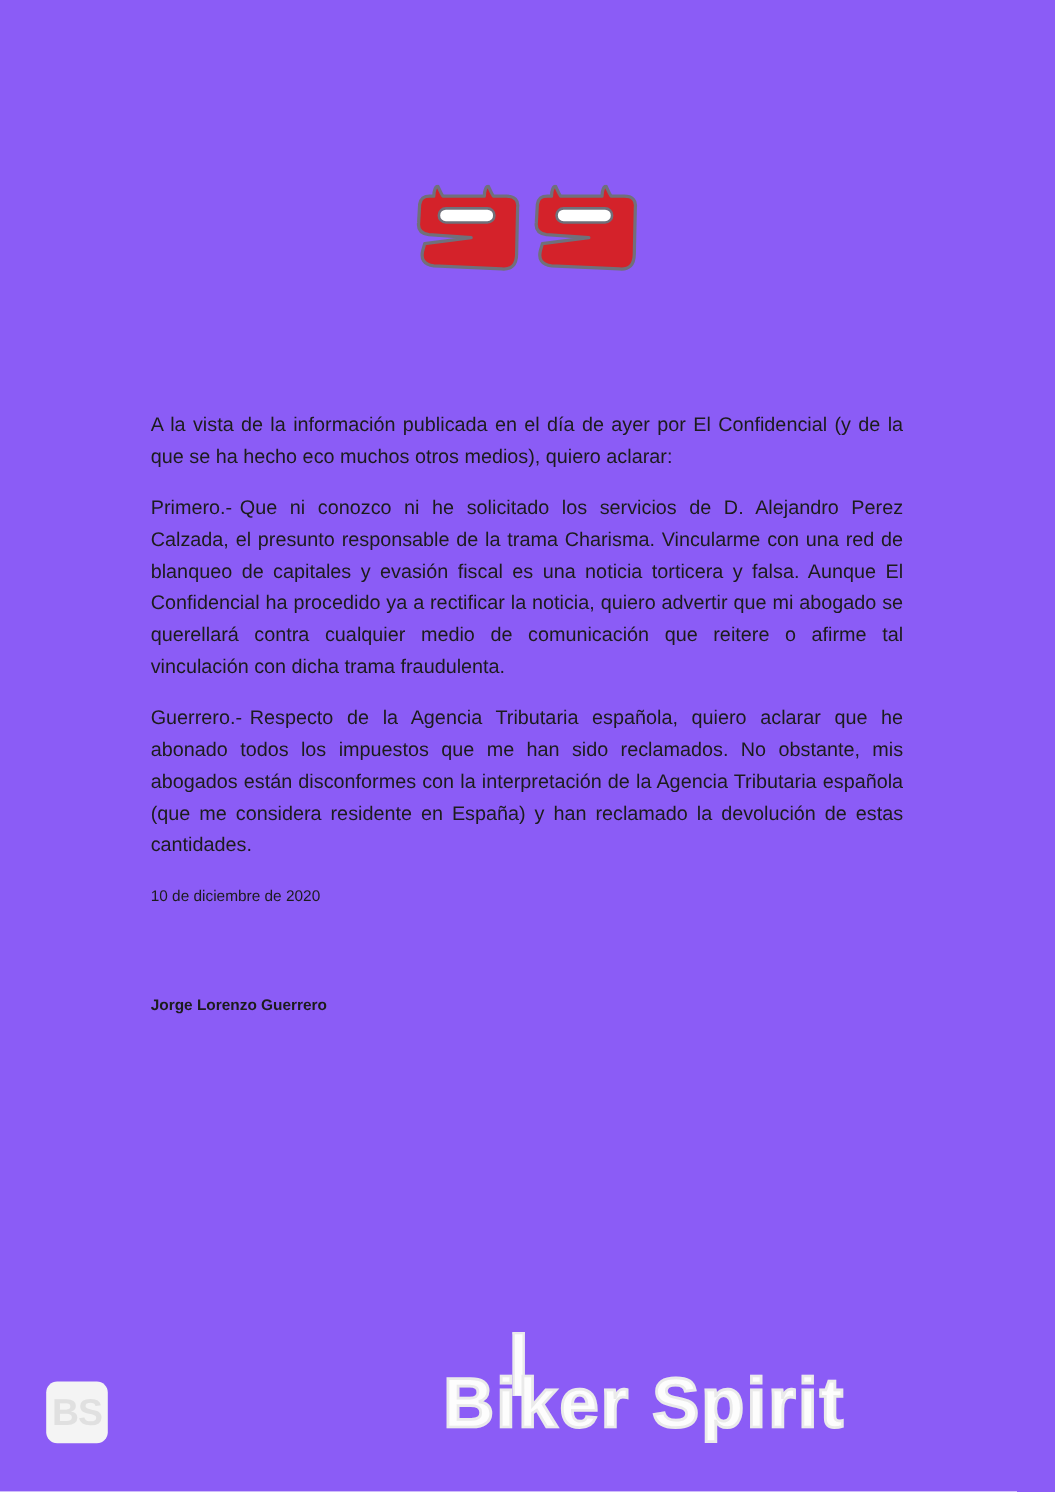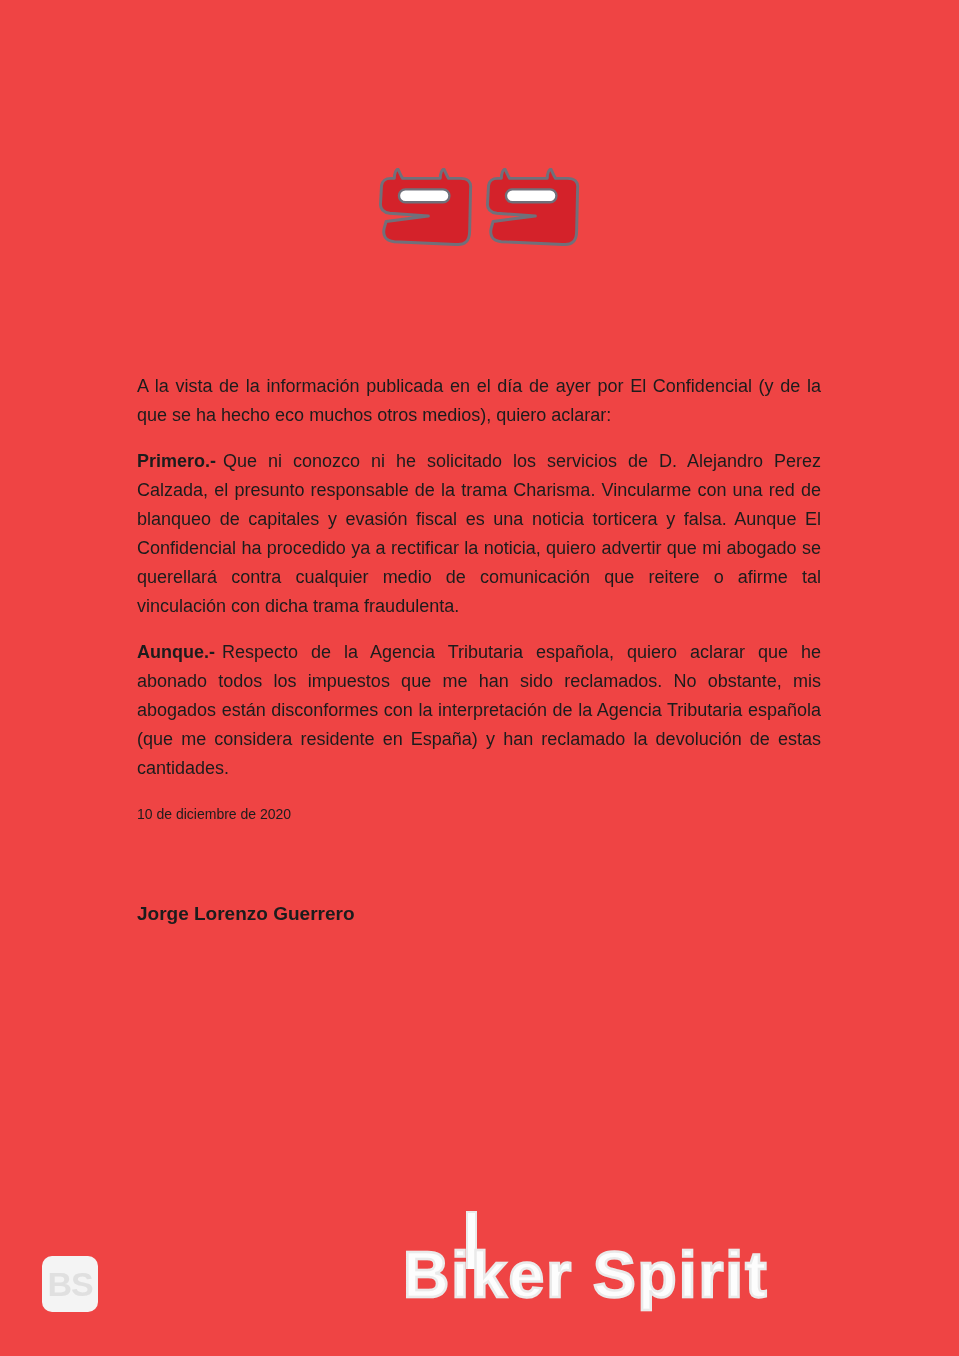--- a/index.html
+++ b/index.html
@@ -4,21 +4,21 @@
 <style>
   * { margin: 0; padding: 0; box-sizing: border-box; }
   html, body { background: #ffffff; }
   body { font-family: "Liberation Sans", sans-serif; }
 
   .page {
     position: relative;
     width: 959px;
     height: 1356px;
     margin: 0 auto;
-    background: #ef4444;
+    background: #8b5cf6;
     overflow: hidden;
   }
 
   
   .logo-wrap {
     position: absolute;
     top: 168px;
     left: 50%;
     transform: translateX(-50%);
     display: flex;
@@ -41,30 +41,30 @@
     width: 684px;
     color: #1c1c1c;
   }
   .para {
     font-size: 18px;
     line-height: 29px;
     text-align: justify;
     margin-bottom: 17px;
   }
   .section-label {
-    font-weight: bold;
+    font-weight: normal;
     margin-right: 7px;
   }
   .date-line {
     font-size: 14px;
     line-height: 29px;
     margin-top: 9px;
   }
   .signature-line {
-    font-size: 19px;
+    font-size: 14px;
     line-height: 29px;
     font-weight: bold;
     margin-top: 70px;
   }
 
   
   .bs-badge {
     position: absolute;
     left: 42px;
     top: 1256px;
@@ -135,21 +135,21 @@
     <p class="para">
       <span>A la vista de la información publicada en el día de ayer por El Confidencial (y de la que se ha hecho eco muchos otros medios), quiero aclarar:</span>
     </p>
 
     <p class="para">
       <span class="section-label">Primero.-</span><span>Que ni conozco ni he solicitado los servicios de D. Alejandro Perez Calzada, el presunto responsable de la trama Charisma. Vincularme con una red de blanqueo de capitales y evasión fiscal es una noticia torticera y falsa. Aunque El Confidencial ha procedido ya a rectificar la noticia, quiero advertir que mi abogado se querellará contra cualquier medio de comunicación que reitere o afirme tal vinculación con dicha trama fraudulenta.</span>
     </p>
 
 
     <p class="para">
-      <span class="section-label">Aunque.-</span><span>Respecto de la Agencia Tributaria española, quiero aclarar que he abonado todos los impuestos que me han sido reclamados. No obstante, mis abogados están disconformes con la interpretación de la Agencia Tributaria española (que me considera residente en España) y han reclamado la devolución de estas cantidades.</span>
+      <span class="section-label">Guerrero.-</span><span>Respecto de la Agencia Tributaria española, quiero aclarar que he abonado todos los impuestos que me han sido reclamados. No obstante, mis abogados están disconformes con la interpretación de la Agencia Tributaria española (que me considera residente en España) y han reclamado la devolución de estas cantidades.</span>
     </p>
 
     <p class="date-line">10 de diciembre de 2020</p>
 
     <p class="signature-line">Jorge Lorenzo Guerrero</p>
 
   </div>
 
   <div class="bs-badge">
     <span>BS</span>

